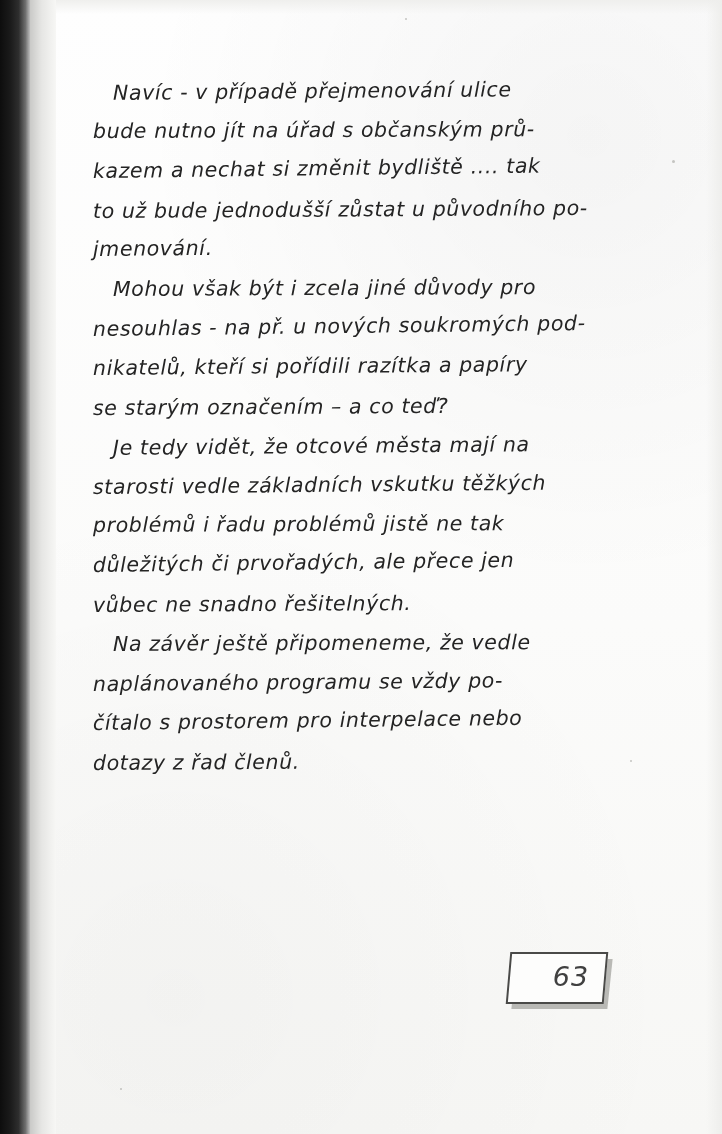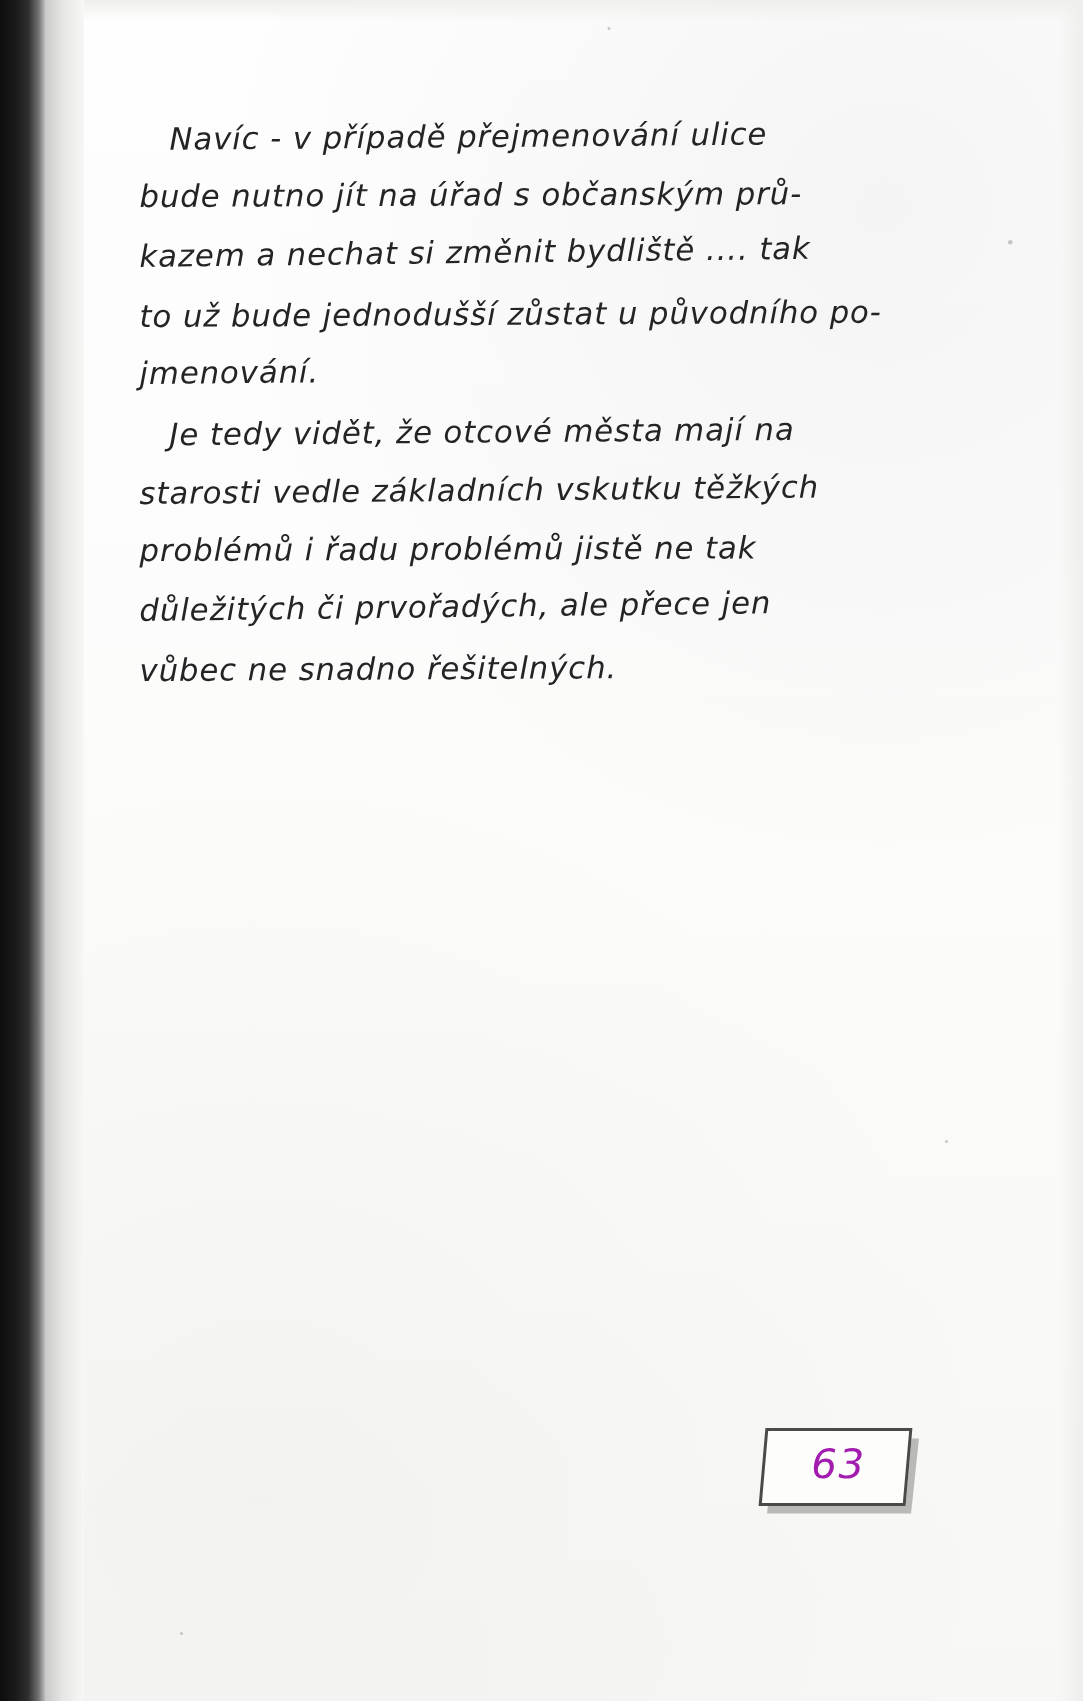--- a/index.html
+++ b/index.html
@@ -110,29 +110,29 @@
   .pn-frame {
     position: absolute;
     left: 0; top: 0;
     width: 94px; height: 48px;
     border: 2px solid #4a4a48;
     background: #fdfdfc;
     transform: skewX(-5deg);
   }
   .pn-text {
     position: absolute;
-    left: 4px; top: 0;
+    left: 16px; top: 0;
     width: 94px; height: 48px;
     display: flex;
     align-items: center;
     justify-content: center;
     font-family: "DejaVu Sans", sans-serif;
     font-style: italic;
     font-size: 27px;
-    color: #a21caf;
+    color: #404040;
     letter-spacing: 1px;
   }
 </style>
 </head>
 <body>
 
 <div id="page">
 
   <div class="binding-dark"></div>
   <div class="binding-shadow"></div>
@@ -148,29 +148,41 @@
   <div class="handwriting">
 
     <div class="para">
       <span class="line indent j1">Navíc - v případě přejmenování ulice</span>
       <span class="line j2">bude nutno jít na úřad s občanským prů-</span>
       <span class="line j3">kazem a nechat si změnit bydliště .... tak</span>
       <span class="line j4">to už bude jednodušší zůstat u původního po-</span>
       <span class="line j5">jmenování.</span>
     </div>
 
+    <div class="para">
+      <span class="line indent j2">Mohou však být i zcela jiné důvody pro</span>
+      <span class="line j3">nesouhlas - na př. u nových soukromých pod-</span>
+      <span class="line j1">nikatelů, kteří si pořídili razítka a papíry</span>
+      <span class="line j4">se starým označením – a co teď?</span>
+    </div>
 
     <div class="para">
       <span class="line indent j1">Je tedy vidět, že otcové města mají na</span>
       <span class="line j5">starosti vedle základních vskutku těžkých</span>
       <span class="line j2">problémů i řadu problémů jistě ne tak</span>
       <span class="line j3">důležitých či prvořadých, ale přece jen</span>
       <span class="line j4">vůbec ne snadno řešitelných.</span>
     </div>
 
+    <div class="para">
+      <span class="line indent j2">Na závěr ještě připomeneme, že vedle</span>
+      <span class="line j1">naplánovaného programu se vždy po-</span>
+      <span class="line j3">čítalo s prostorem pro interpelace nebo</span>
+      <span class="line j4">dotazy z řad členů.</span>
+    </div>
 
   </div>
 
   <div class="page-number-box">
     <div class="pn-shadow"></div>
     <div class="pn-frame"></div>
     <div class="pn-text">63</div>
   </div>
 
 </div>

